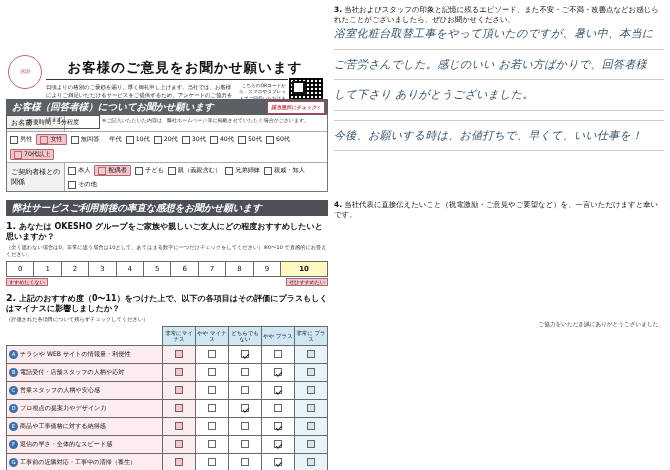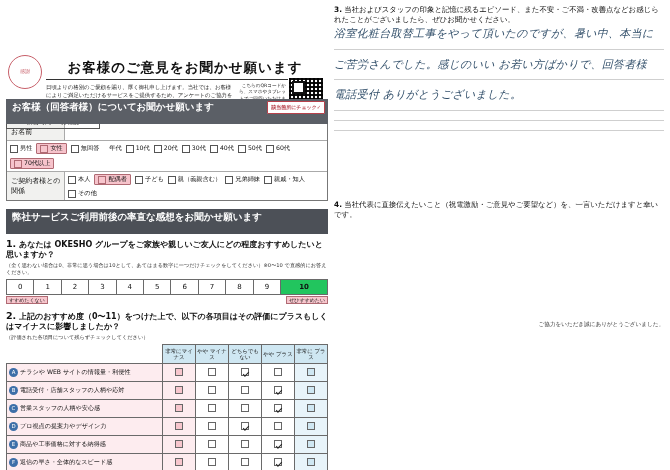--- a/index.html
+++ b/index.html
@@ -47,23 +47,24 @@
     border:2px solid #111;background:#fff;
   }
   .post{
     position:absolute;left:0;top:62px;width:92px;height:12px;border:1px solid #555;
     font-size:6px;display:flex;align-items:center;justify-content:center;color:#111;
   }
   .post-note{position:absolute;left:96px;top:64px;font-size:5px;color:#333;}
 
   
   .bar{
-    position:relative;height:25px;background:#5b5f66;color:#fff;
+    position:relative;height:16px;background:#5b5f66;color:#fff;
     font-size:9.5px;font-weight:bold;line-height:15px;padding-left:6px;
     box-sizing:border-box;
+    font-style:italic;
   }
   .bar.dark{background:#4c5057;}
   .bar-tag{
     position:absolute;right:3px;top:2px;height:11px;line-height:11px;
     background:#fff;color:#b8414b;border:1px solid #b8414b;font-size:5px;
     padding:0 3px;font-weight:bold;border-radius:1px;
   }
 
   
   .formbox{border:1px solid #777;border-top:0;}
@@ -82,21 +83,21 @@
   .box.sel{background:#f7c6cd;border-color:#b06a73;}
   .pillsel{background:#f6c3cb;border:1px solid #b06a73;padding:0 3px;border-radius:1px;}
 
   
   .qtitle{font-size:8px;font-weight:bold;color:#111;margin:4px 0 2px 0;line-height:1.25;}
   .qtitle .big{font-size:9.5px;}
   .qsub{font-size:5.2px;color:#333;line-height:1.4;margin-bottom:2px;}
 
   .scale{width:100%;border-collapse:collapse;}
   .scale td{border:1px solid #6a6a6a;height:12px;text-align:center;font-size:7px;color:#111;}
-  .scale td.selv{background:#22c55e;font-weight:bold;}
+  .scale td.selv{background:#fef9c3;font-weight:bold;}
   .scale-lab{display:flex;justify-content:space-between;font-size:5px;margin-top:1px;color:#111;}
   .lab-l{background:#f7c6cd;border:1px solid #b06a73;padding:0 2px;}
   .lab-r{background:#f7c6cd;border:1px solid #b06a73;padding:0 2px;}
 
   
   .matrix{width:100%;border-collapse:collapse;margin-top:3px;}
   .matrix th,.matrix td{border:1px solid #6a6a6a;font-size:5.4px;color:#111;}
   .matrix th{background:#cfe7f2;height:16px;font-weight:normal;line-height:1.15;}
   .matrix th.first{background:#fff;border:none;}
   .matrix td.item{
@@ -383,23 +384,24 @@
     <div class="rq">
       <span class="rnum">3.</span>
       <span>当社およびスタッフの印象と記憶に残るエピソード、また不安・ご不満・改善点などお感じられたことがございましたら、ぜひお聞かせください。</span>
     </div>
 
     <div class="hand">
       <div class="handline">浴室化粧台取替工事をやって頂いたのですが、暑い中、本当に</div>
       <div class="rule"></div>
       <div class="handline">ご苦労さんでした。感じのいい お若い方ばかりで、回答者様</div>
       <div class="rule"></div>
-      <div class="handline">電話受付 ありがとうございました。</div>
+      <div class="handline">して下さり ありがとうございました。</div>
       <div class="rule"></div>
       <div class="rule"></div>
+      <div class="handline">今後、お願いする時は、お値打ちで、早くて、いい仕事を！</div>
       <div class="rule"></div>
     </div>
 
     <div class="rq" style="margin-top:22px">
       <span class="rnum">4.</span>
       <span>当社代表に直接伝えたいこと（祝電激励・ご意見やご要望など）を、一言いただけますと幸いです。</span>
     </div>
 
     <div class="rbox"></div>
 

